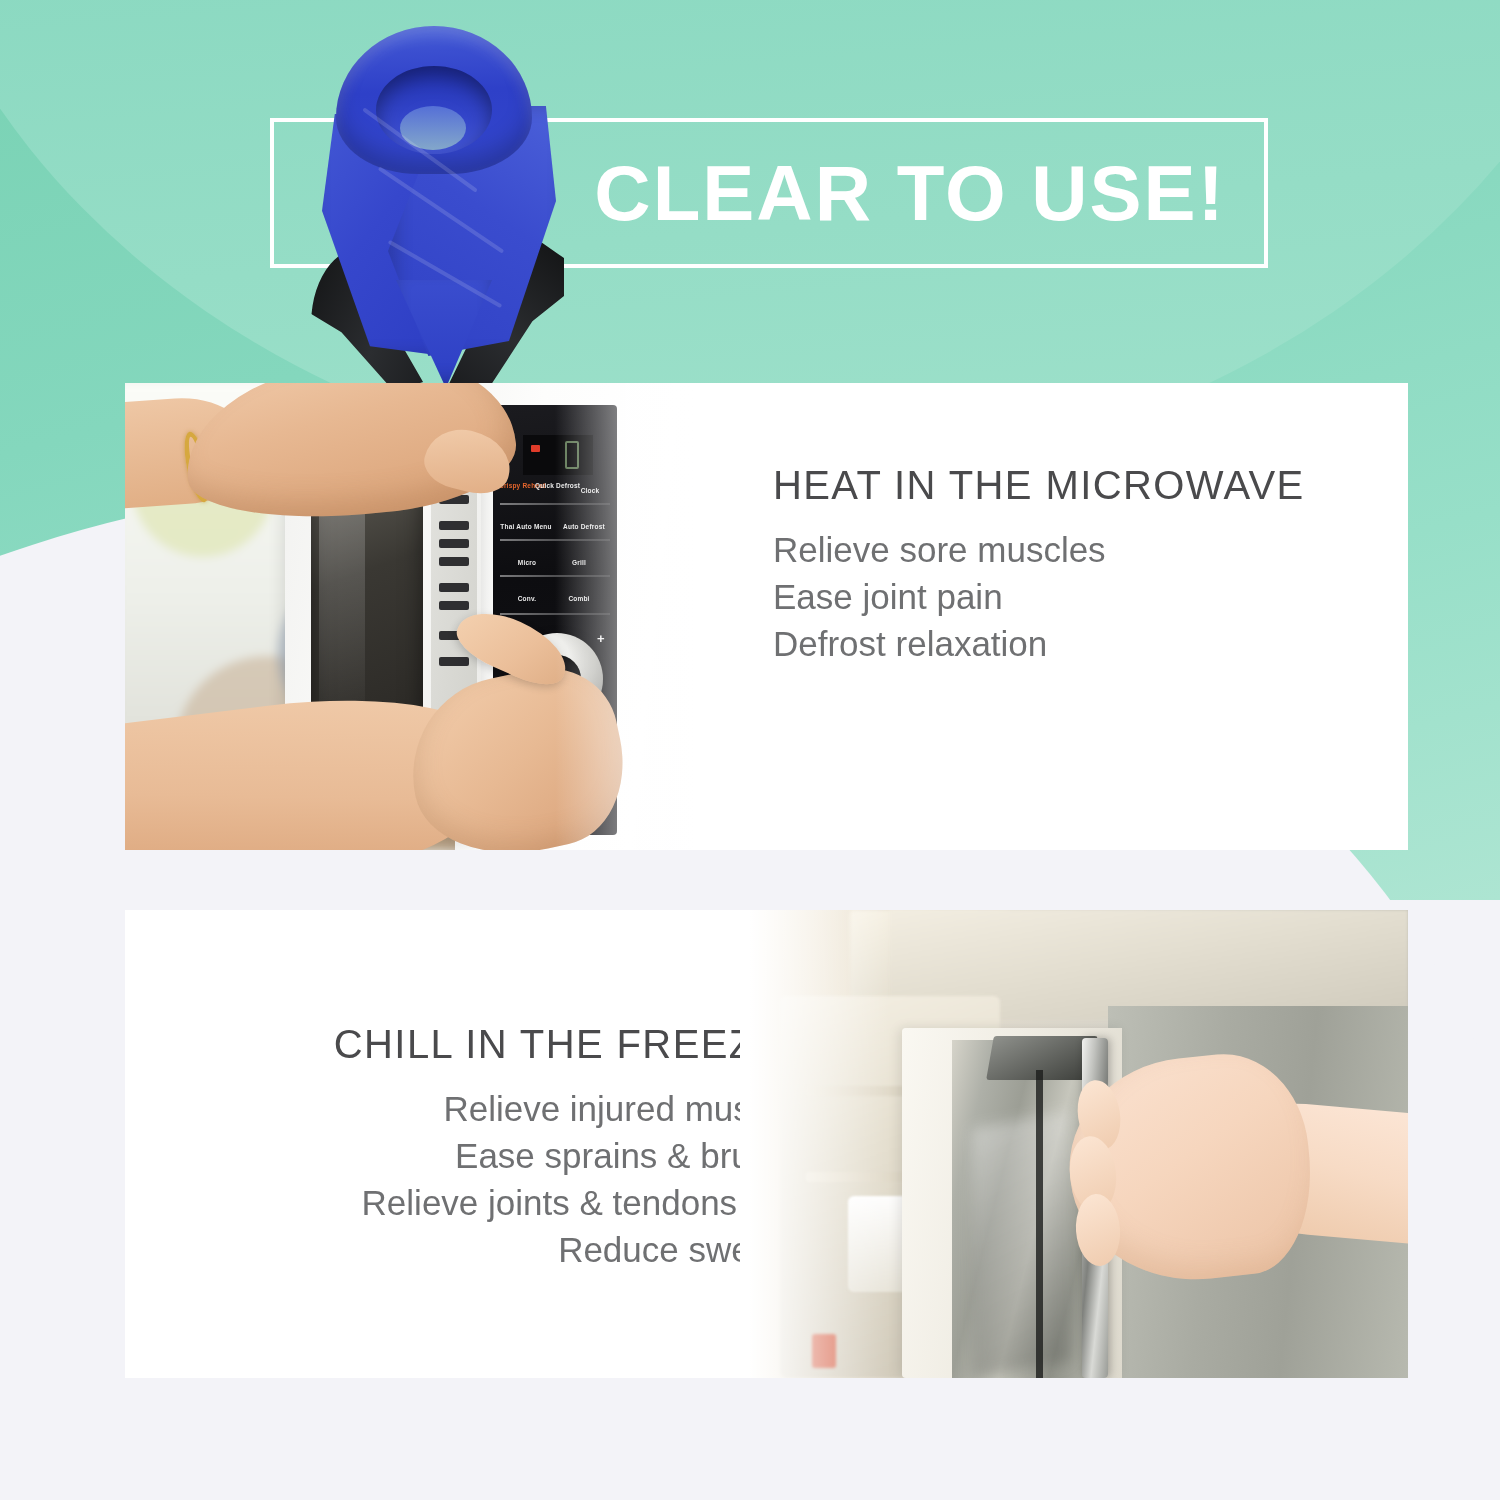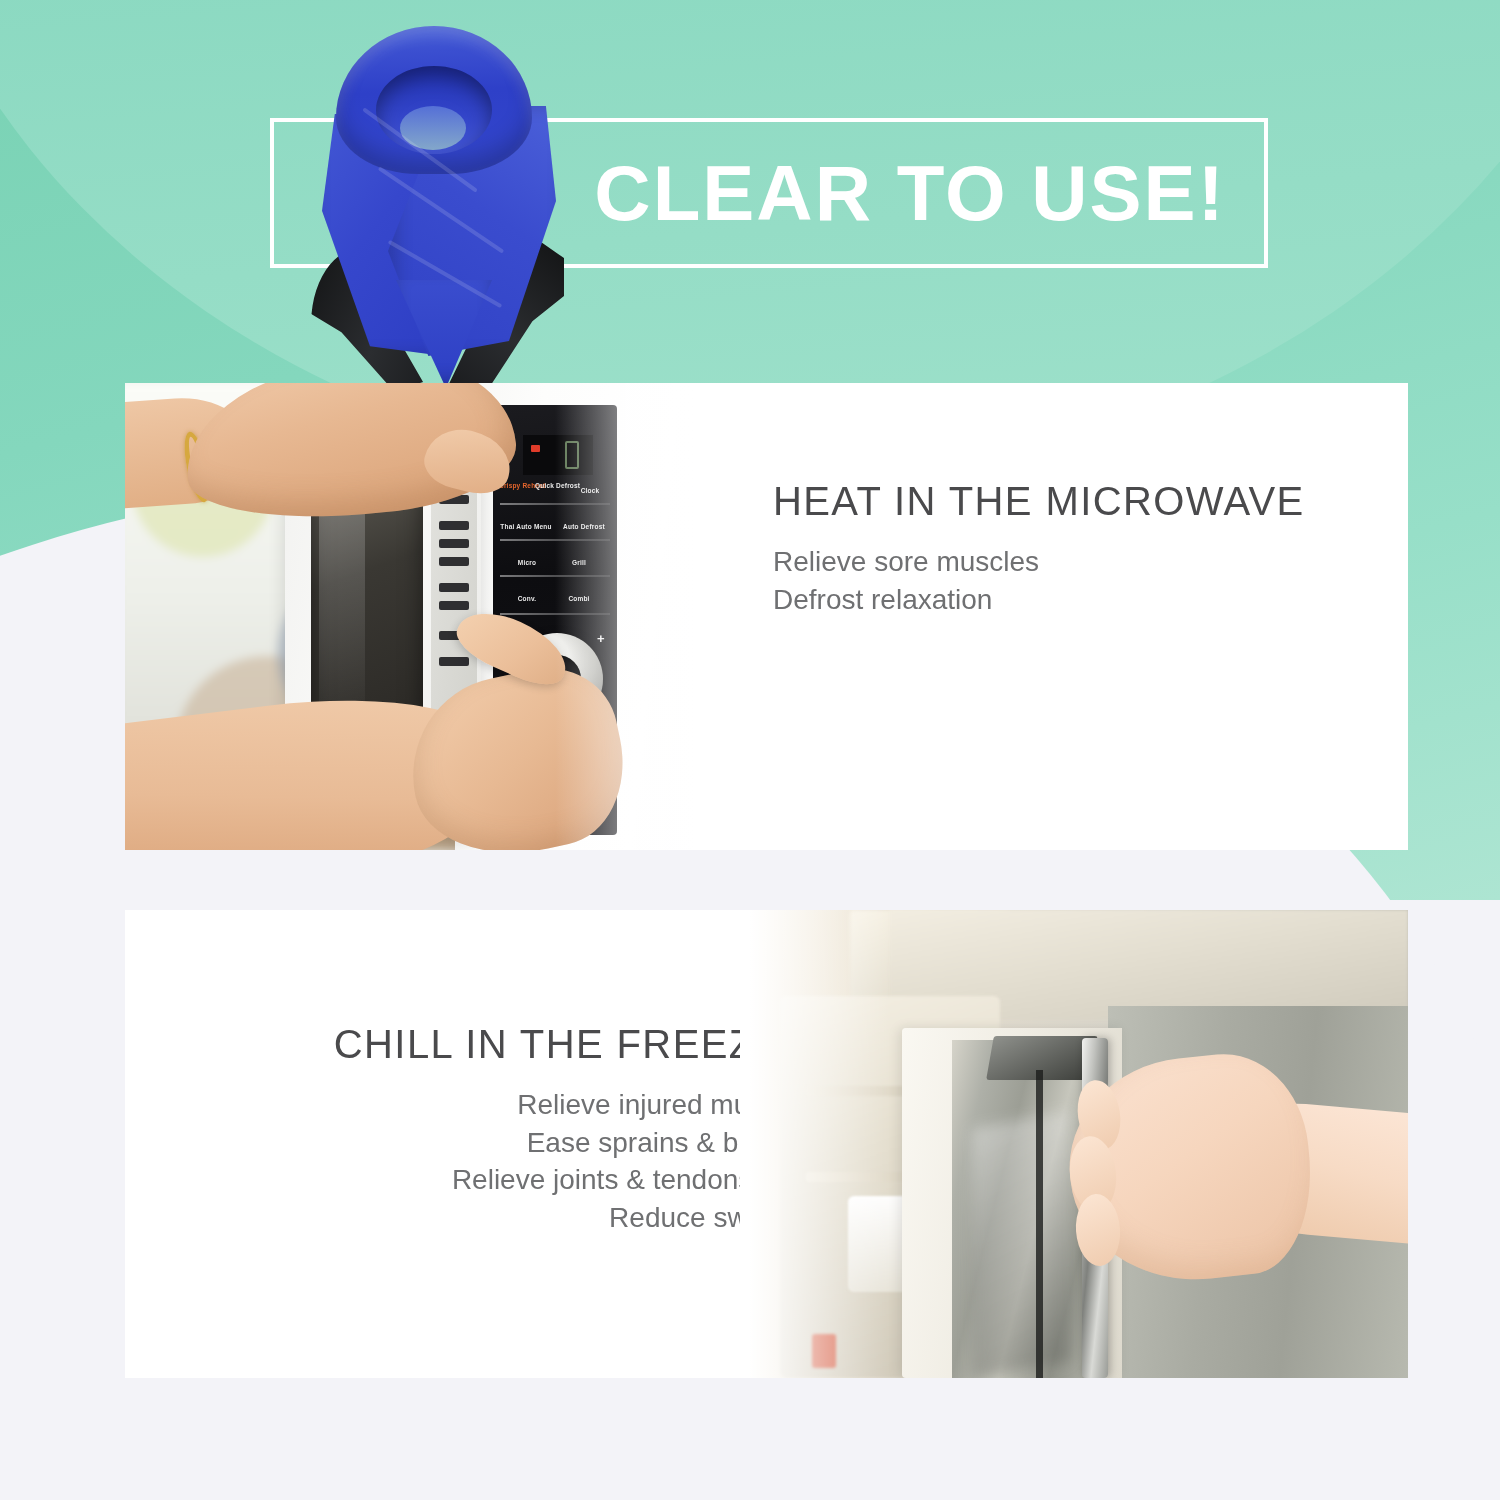--- a/index.html
+++ b/index.html
@@ -344,32 +344,32 @@
     position:absolute; background:linear-gradient(160deg,#FCE6D4,#EFCBAE);
     border-radius:50%;
   }
   .fridge-fade {
     position:absolute; left:0; top:0; width:150px; height:468px;
     background:linear-gradient(90deg,#FFFFFF 6%,rgba(255,255,255,0));
   }
 
   
   .txt-heat {
-    position:absolute; left:648px; top:96px; width:610px;
+    position:absolute; left:648px; top:80px; width:610px;
   }
   .txt-freeze {
     position:absolute; left:28px; top:112px; width:660px; text-align:right;
   }
   .sec-title {
     font-size:40px; color:#4A4A4C; letter-spacing:1.4px;
     font-weight:normal; line-height:1.1; white-space:nowrap;
   }
   .sec-list { margin-top:20px; }
   .sec-item {
-    font-size:28px; color:#6F7072; font-weight:normal;
+    font-size:35px; color:#6F7072; font-weight:normal;
     line-height:1.34; white-space:nowrap;
   }
 </style>
 </head>
 <body>
 
 <div class="bg-root">
   <div class="bg-mint-body"></div>
   <div class="bg-lav-circle"></div>
   <div class="bg-mint-arc"></div>
@@ -472,20 +472,21 @@
     <div class="mw-hand-bottom"></div>
     <div class="mw-pointer"></div>
 
     <div class="micro-fade"></div>
   </div>
 
   <div class="txt-heat">
     <div class="sec-title">HEAT IN THE MICROWAVE</div>
     <div class="sec-list">
       <div class="sec-item">Relieve sore muscles</div>
+      <div class="sec-item">Ease joint pain</div>
       <div class="sec-item">Defrost relaxation</div>
     </div>
   </div>
 </div>
 
 <div class="card card-freeze">
 
   <div class="txt-freeze">
     <div class="sec-title">CHILL IN THE FREEZER</div>
     <div class="sec-list">

